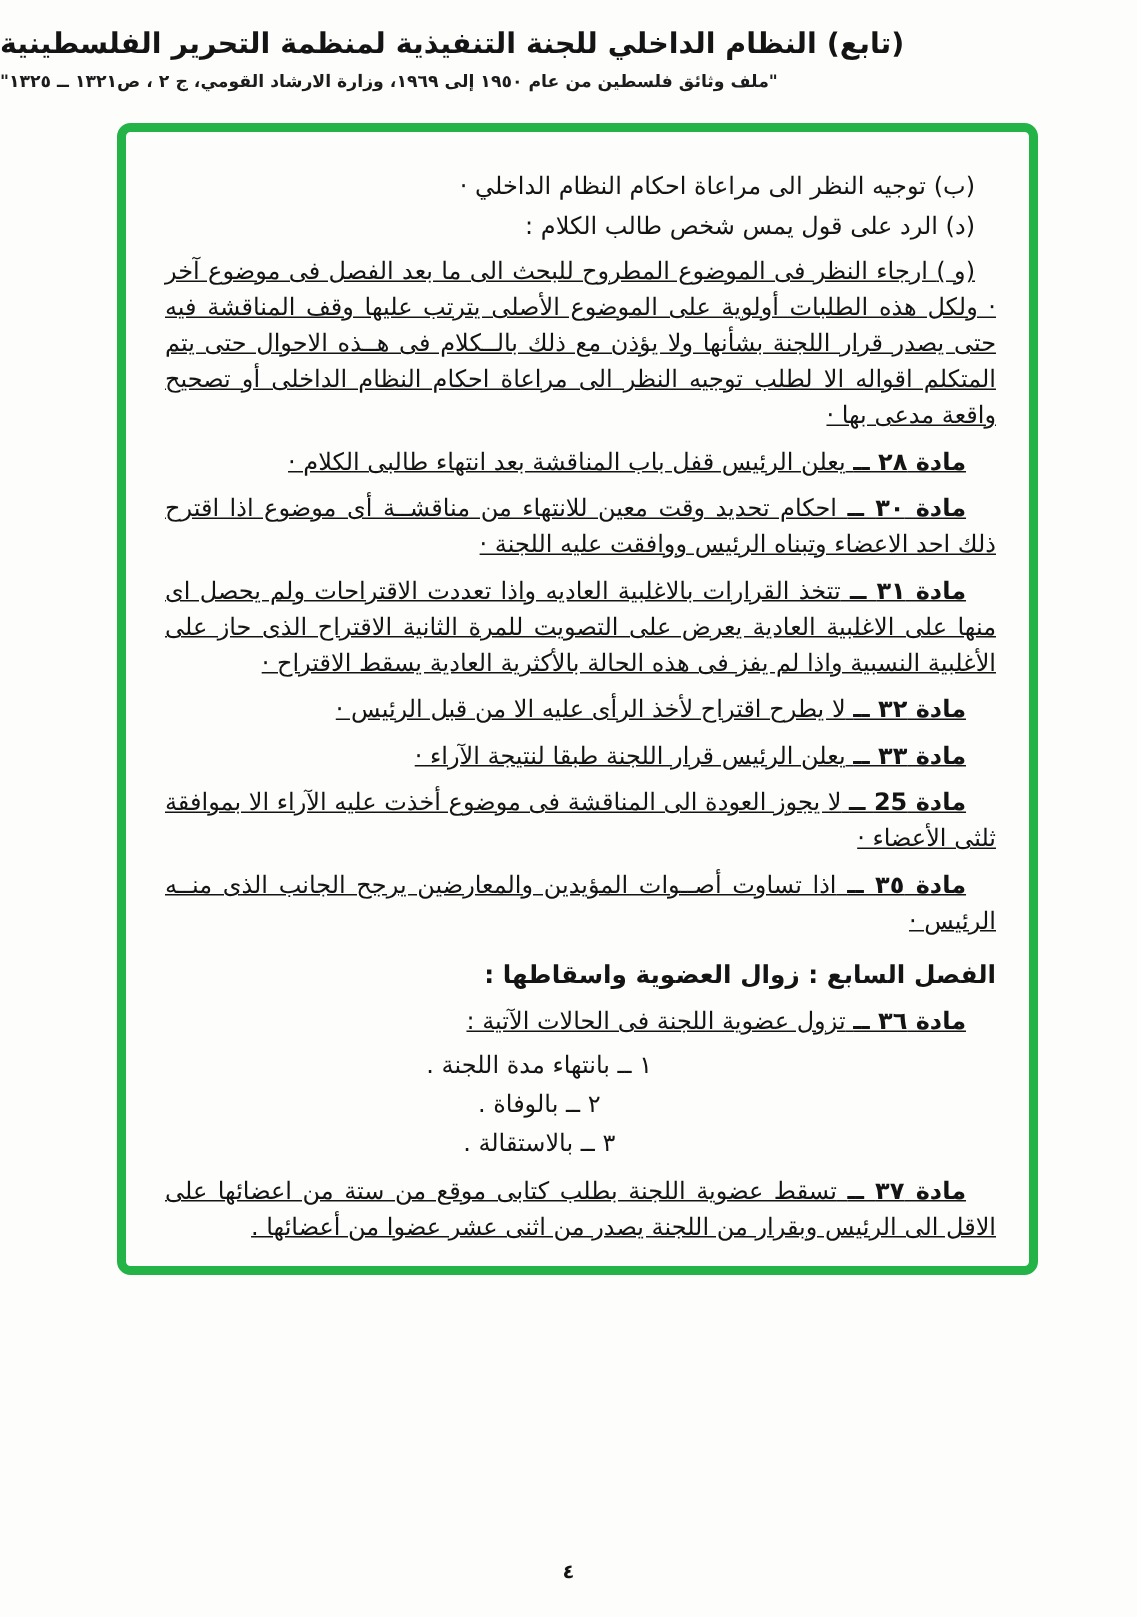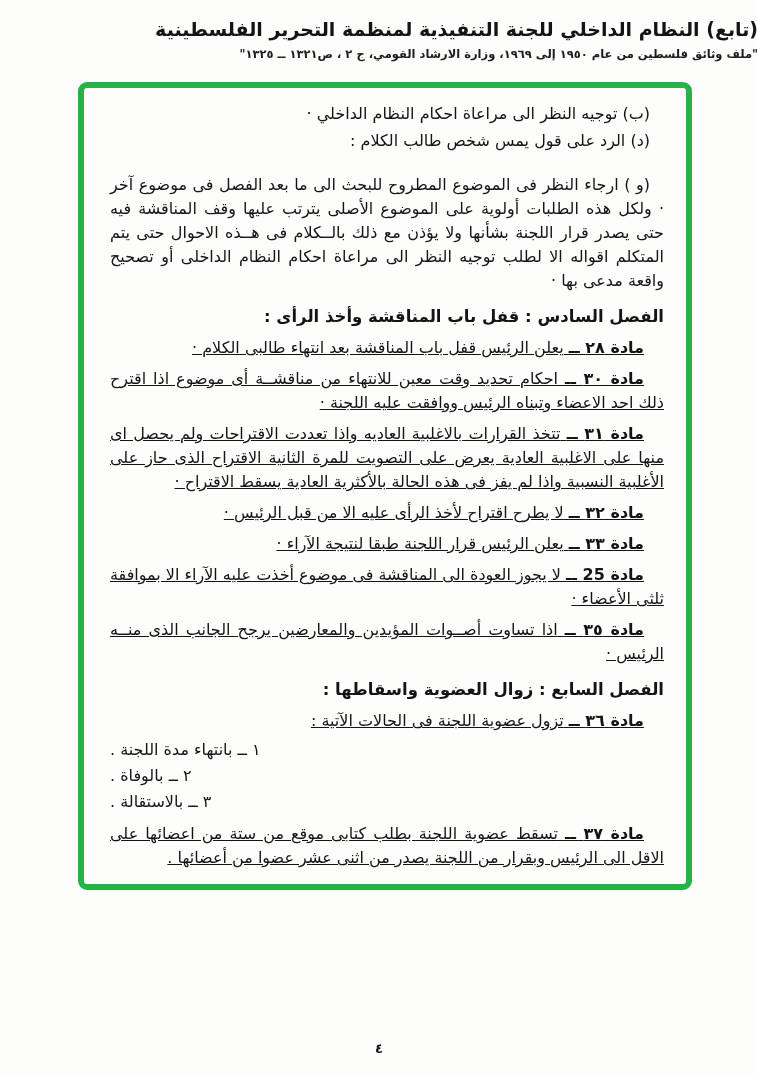--- a/index.html
+++ b/index.html
@@ -10,74 +10,75 @@
     color: #141414;
     position: relative;
     overflow: hidden;
     direction: rtl;
   }
   .page {
     width: 758px; height: 1078px;
     position: relative;
     background: #fdfdfc;
   }
-  .doc-header { text-align: right; padding-top: 18px; }
+  .doc-header { text-align: left; padding-top: 18px; }
   .doc-title {
     font-size: 19px;
     font-weight: bold;
     letter-spacing: 0;
   }
   .doc-source {
     margin-top: 7px;
     font-size: 11.5px;
     font-weight: bold;
     color: #1c1c1c;
   }
   .green-frame {
     position: absolute;
     top: 82px; right: 66px;
     width: 614px;
     border: 6px solid #24b347;
     border-radius: 9px;
     background: transparent;
   }
   .frame-content {
-    padding: 12px 22px 14px 26px;
+    padding: 22px 22px 14px 26px;
     font-size: 16px;
     line-height: 24px;
     text-align: justify;
     text-justify: inter-word;
   }
   .lettered {
     text-indent: 14px;
     line-height: 27px;
     text-align: right;
   }
   .marker { white-space: nowrap; }
   .waw-para {
-    margin-top: 19px;
+    margin-top: 5px;
     text-indent: 14px;
+    text-decoration: underline;
   }
   .chapter-heading {
     font-weight: bold;
     font-size: 16.5px;
     margin: 12px 0 4px 0;
     text-align: right;
     text-indent: 0;
   }
   .article {
     margin-top: 7px;
     text-indent: 20px;
     text-decoration: underline;
   }
   .art-label { font-weight: bold; }
   .case-item {
     line-height: 26px;
     margin-right: 55px;
-    text-align: left;
+    text-align: center;
   }
   .cases { margin-top: 4px; }
   .page-number {
     position: absolute;
     bottom: 22px;
     left: 0; right: 0;
     text-align: center;
     font-size: 13px;
     font-weight: bold;
   }
@@ -93,21 +94,20 @@
   </header>
 
   <div class="green-frame">
     <div class="frame-content">
 
       <p class="lettered"><span class="marker">(ب)</span> <span>توجيه النظر الى مراعاة احكام النظام الداخلي ·</span></p>
       <p class="lettered"><span class="marker">(د)</span> <span>الرد على قول يمس شخص طالب الكلام :</span></p>
 
       <p class="waw-para"><span class="marker">(و )</span> <span>ارجاء النظر فى الموضوع المطروح للبحث الى ما بعد الفصل فى موضوع آخر · ولكل هذه الطلبات أولوية على الموضوع الأصلى يترتب عليها وقف المناقشة فيه حتى يصدر قرار اللجنة بشأنها ولا يؤذن مع ذلك بالــكلام فى هــذه الاحوال حتى يتم المتكلم اقواله الا لطلب توجيه النظر الى مراعاة احكام النظام الداخلى أو تصحيح واقعة مدعى بها ·</span></p>
 
-      <h2 class="chapter-heading">الفصل السادس : قفل باب المناقشة وأخذ الرأى :</h2>
 
       <p class="article"><span class="art-label">مادة ٢٨ ــ</span> <span>يعلن الرئيس قفل باب المناقشة بعد انتهاء طالبى الكلام ·</span></p>
       <p class="article"><span class="art-label">مادة ٣٠ ــ</span> <span>احكام تحديد وقت معين للانتهاء من مناقشــة أى موضوع اذا اقترح ذلك احد الاعضاء وتبناه الرئيس ووافقت عليه اللجنة ·</span></p>
       <p class="article"><span class="art-label">مادة ٣١ ــ</span> <span>تتخذ القرارات بالاغلبية العاديه واذا تعددت الاقتراحات ولم يحصل اى منها على الاغلبية العادية يعرض على التصويت للمرة الثانية الاقتراح الذى حاز على الأغلبية النسبية واذا لم يفز فى هذه الحالة بالأكثرية العادية يسقط الاقتراح ·</span></p>
       <p class="article"><span class="art-label">مادة ٣٢ ــ</span> <span>لا يطرح اقتراح لأخذ الرأى عليه الا من قبل الرئيس ·</span></p>
       <p class="article"><span class="art-label">مادة ٣٣ ــ</span> <span>يعلن الرئيس قرار اللجنة طبقا لنتيجة الآراء ·</span></p>
       <p class="article"><span class="art-label">مادة 25 ــ</span> <span>لا يجوز العودة الى المناقشة فى موضوع أخذت عليه الآراء الا بموافقة ثلثى الأعضاء ·</span></p>
       <p class="article"><span class="art-label">مادة ٣٥ ــ</span> <span>اذا تساوت أصــوات المؤيدين والمعارضين يرجح الجانب الذى منــه الرئيس ·</span></p>
 
       <h2 class="chapter-heading">الفصل السابع : زوال العضوية واسقاطها :</h2>

